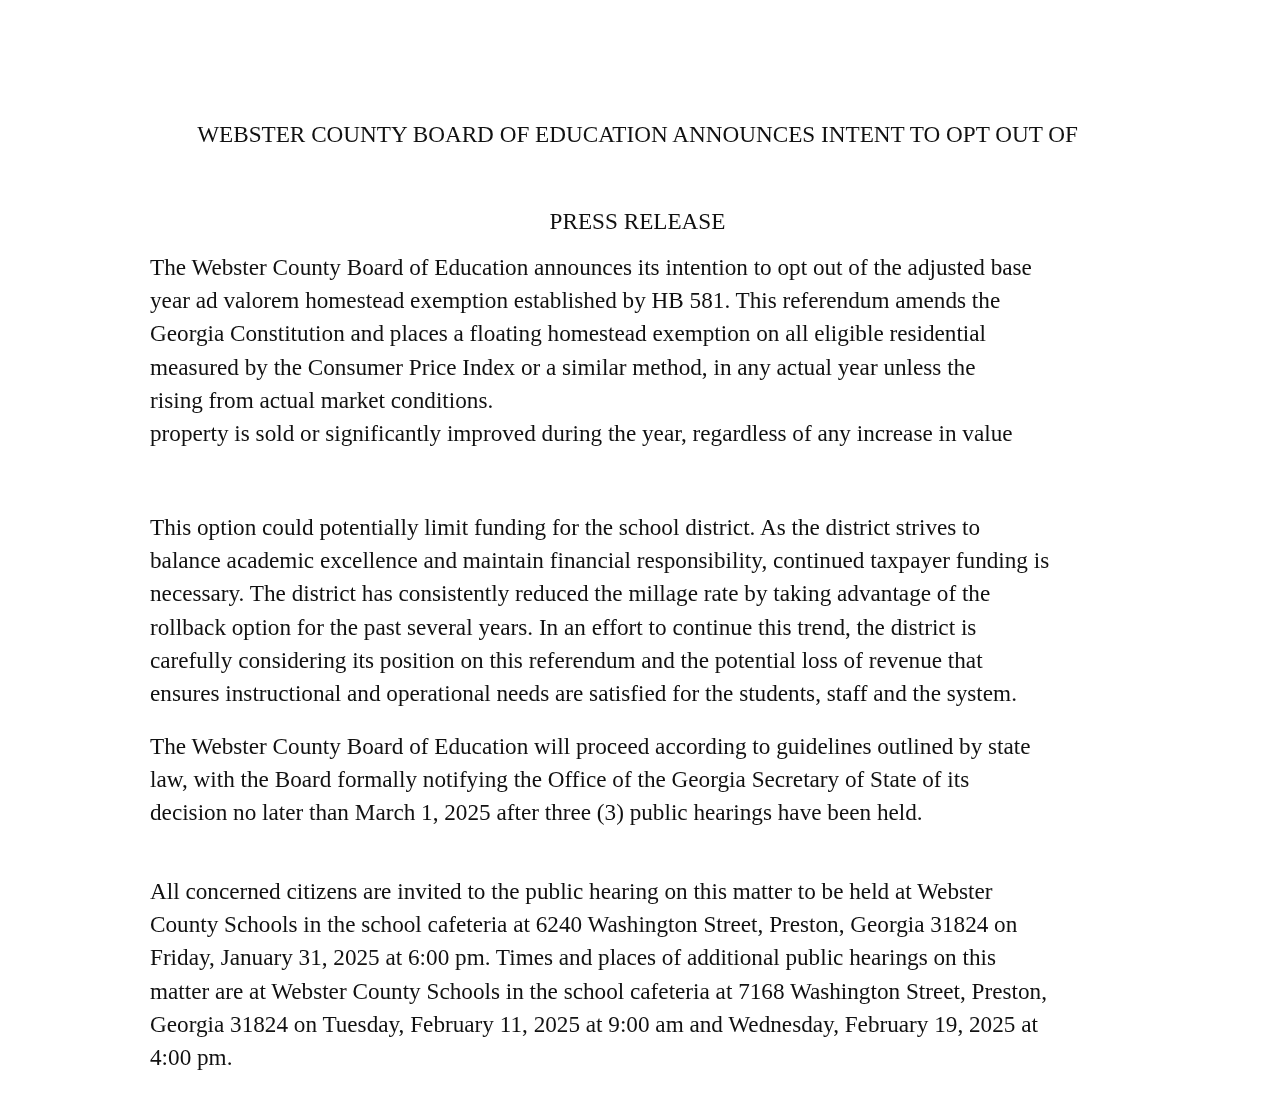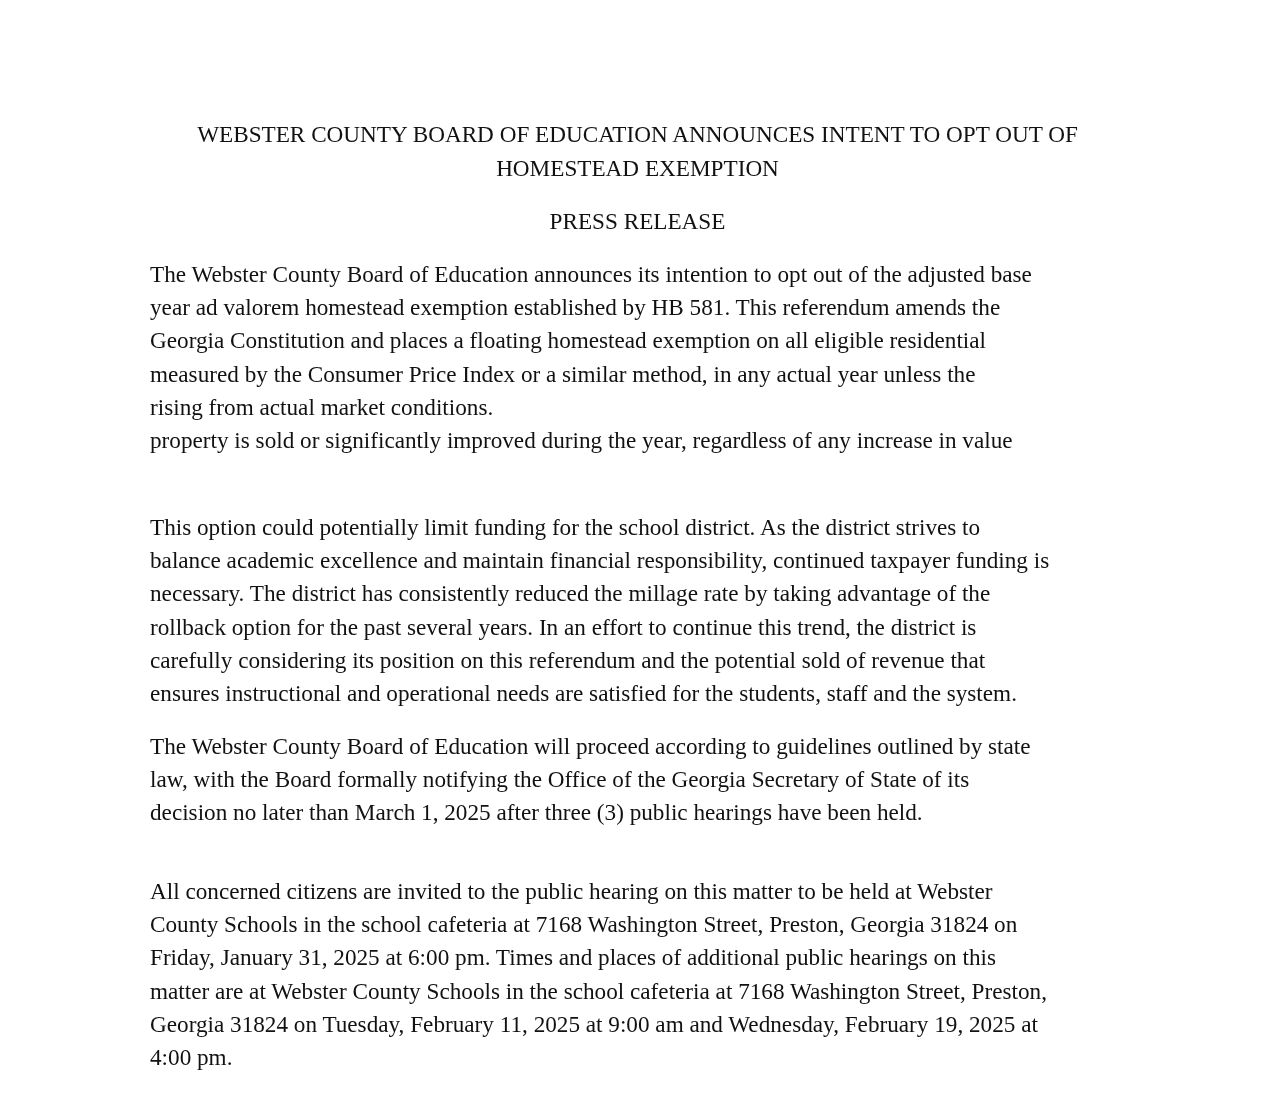--- a/index.html
+++ b/index.html
@@ -51,63 +51,62 @@
       left: 150px;
       width: 985px;
       margin: 0;
       font-size: 23.2px;
       line-height: 33.2px;
       white-space: nowrap;
     }
     .para .line {
       display: block;
     }
-    #p1 { top: 235px; }
+    #p1 { top: 228px; }
     #p2 { top: 488px; }
     #p3 { top: 707px; }
     #p4 { top: 852px; }
   </style>
 </head>
 <body>
 
 <div class="page">
 
   <h1 class="title">
     <span style="display:block">WEBSTER COUNTY BOARD OF EDUCATION ANNOUNCES INTENT TO OPT OUT OF</span>
-    <span style="display:block">HOMESTEAD EXEMPTION</span>
   </h1>
 
   <h2 class="subtitle">PRESS RELEASE</h2>
 
   <p class="para" id="p1">
     <span class="line">The Webster County Board of Education announces its intention to opt out of the adjusted base</span>
     <span class="line">year ad valorem homestead exemption established by HB 581.  This referendum amends the</span>
     <span class="line">Georgia Constitution and places a floating homestead exemption on all eligible residential</span>
     <span class="line">measured by the Consumer Price Index or a similar method, in any actual year unless the</span>
     <span class="line">rising from actual market conditions.</span>
     <span class="line">property is sold or significantly improved during the year, regardless of any increase in value</span>
   </p>
 
   <p class="para" id="p2">
     <span class="line">This option could potentially limit funding for the school district.  As the district strives to</span>
     <span class="line">balance academic excellence and maintain financial responsibility, continued taxpayer funding is</span>
     <span class="line">necessary.  The district has consistently reduced the millage rate by taking advantage of the</span>
     <span class="line">rollback option for the past several years.  In an effort to continue this trend, the district is</span>
-    <span class="line">carefully considering its position on this referendum and the potential sold of revenue that</span>
+    <span class="line">carefully considering its position on this referendum and the potential loss of revenue that</span>
     <span class="line">ensures instructional and operational needs are satisfied for the students, staff and the system.</span>
   </p>
 
   <p class="para" id="p3">
     <span class="line">The Webster County Board of Education will proceed according to guidelines outlined by state</span>
     <span class="line">law, with the Board formally notifying the Office of the Georgia Secretary of State of its</span>
     <span class="line">decision no later than March 1, 2025 after three (3) public hearings have been held.</span>
   </p>
 
   <p class="para" id="p4">
     <span class="line">All concerned citizens are invited to the public hearing on this matter to be held at Webster</span>
-    <span class="line">County Schools in the school cafeteria at 7168 Washington Street, Preston, Georgia 31824 on</span>
+    <span class="line">County Schools in the school cafeteria at 6240 Washington Street, Preston, Georgia 31824 on</span>
     <span class="line">Friday, January 31, 2025 at 6:00 pm. Times and places of additional public hearings on this</span>
     <span class="line">matter are at Webster County Schools in the school cafeteria at 7168 Washington Street, Preston,</span>
     <span class="line">Georgia 31824 on Tuesday, February 11, 2025 at 9:00 am and Wednesday, February 19, 2025 at</span>
     <span class="line">4:00 pm.</span>
   </p>
 
 </div>
 
 </body></html>

